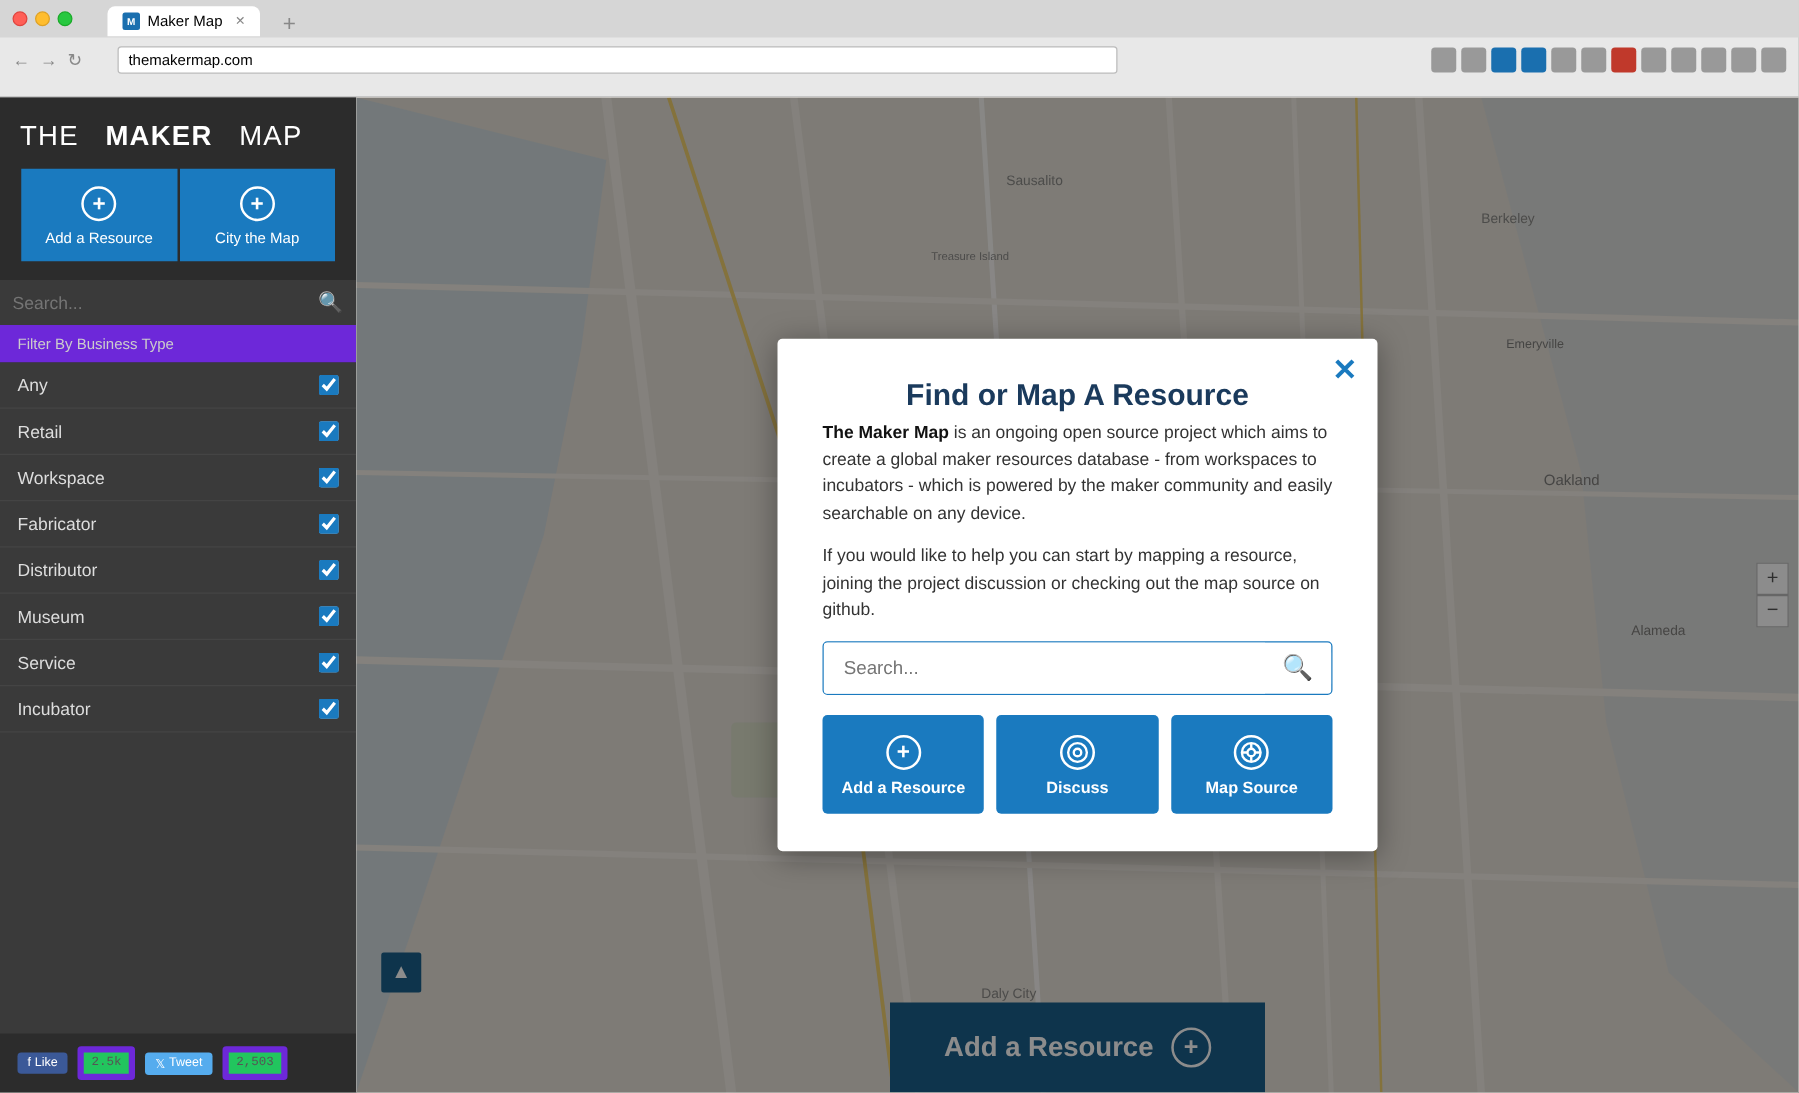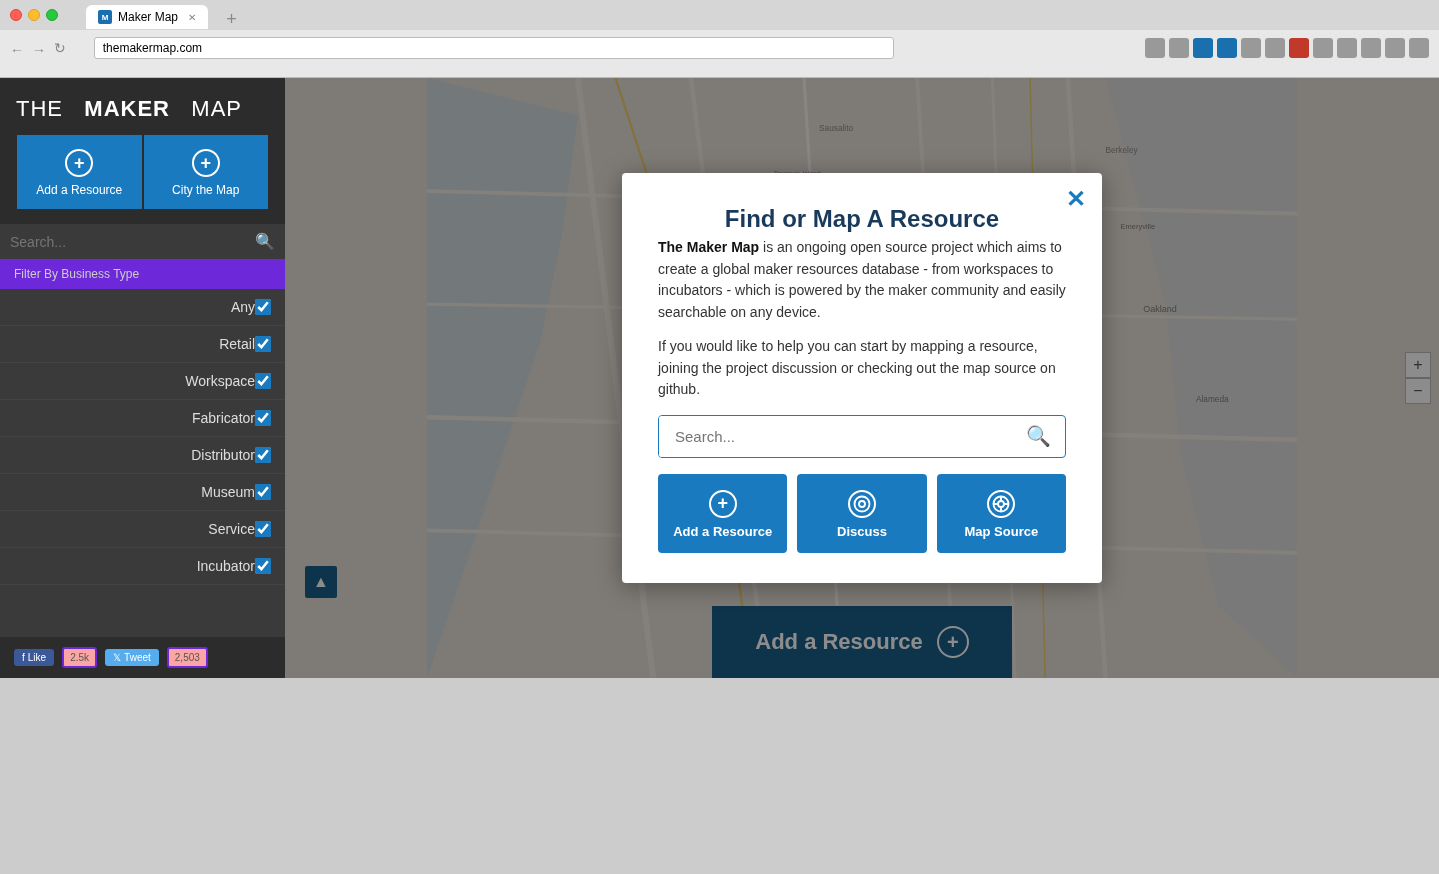--- a/index.html
+++ b/index.html
@@ -89,21 +89,21 @@
       width: 20px; height: 20px;
       background: #999;
       border-radius: 3px;
     }
     .toolbar-icon.blue { background: #1a6faf; }
     .toolbar-icon.red { background: #c0392b; }
 
     
     .main-container {
       display: flex;
-      height: 600px;
+      height: 796px;
       position: relative;
     }
 
     
     .sidebar {
       width: 285px;
       background: #2c2c2c;
       height: 100%;
       flex-shrink: 0;
       display: flex;
@@ -178,21 +178,21 @@
       padding: 8px 14px;
     }
     .filter-list {
       flex: 1;
       overflow-y: auto;
       background: #3a3a3a;
     }
     .filter-item {
       display: flex;
       align-items: center;
-      justify-content: flex-end;
+      justify-content: space-between;
       padding: 10px 14px;
       color: #ddd;
       font-size: 14px;
       border-bottom: 1px solid #444;
     }
     .filter-checkbox {
       width: 16px; height: 16px;
       accent-color: #1a7abf;
     }
     .sidebar-footer {
@@ -207,26 +207,27 @@
       color: white;
       font-size: 10px;
       padding: 3px 8px;
       border-radius: 3px;
       display: flex;
       align-items: center;
       gap: 3px;
     }
     .social-btn.twitter { background: #55acee; }
     .social-count {
-      background: #fca5a5;
+      background: #22c55e;
       color: #555;
       font-size: 10px;
       padding: 3px 6px;
       border-radius: 3px;
-      border: 2px solid #6d28d9;
+      border: 5px solid #6d28d9;
+      font-family: Liberation Mono, monospace;
     }
 
     
     .map-area {
       flex: 1;
       position: relative;
       background: #e5e0d8;
       overflow: hidden;
     }
     

